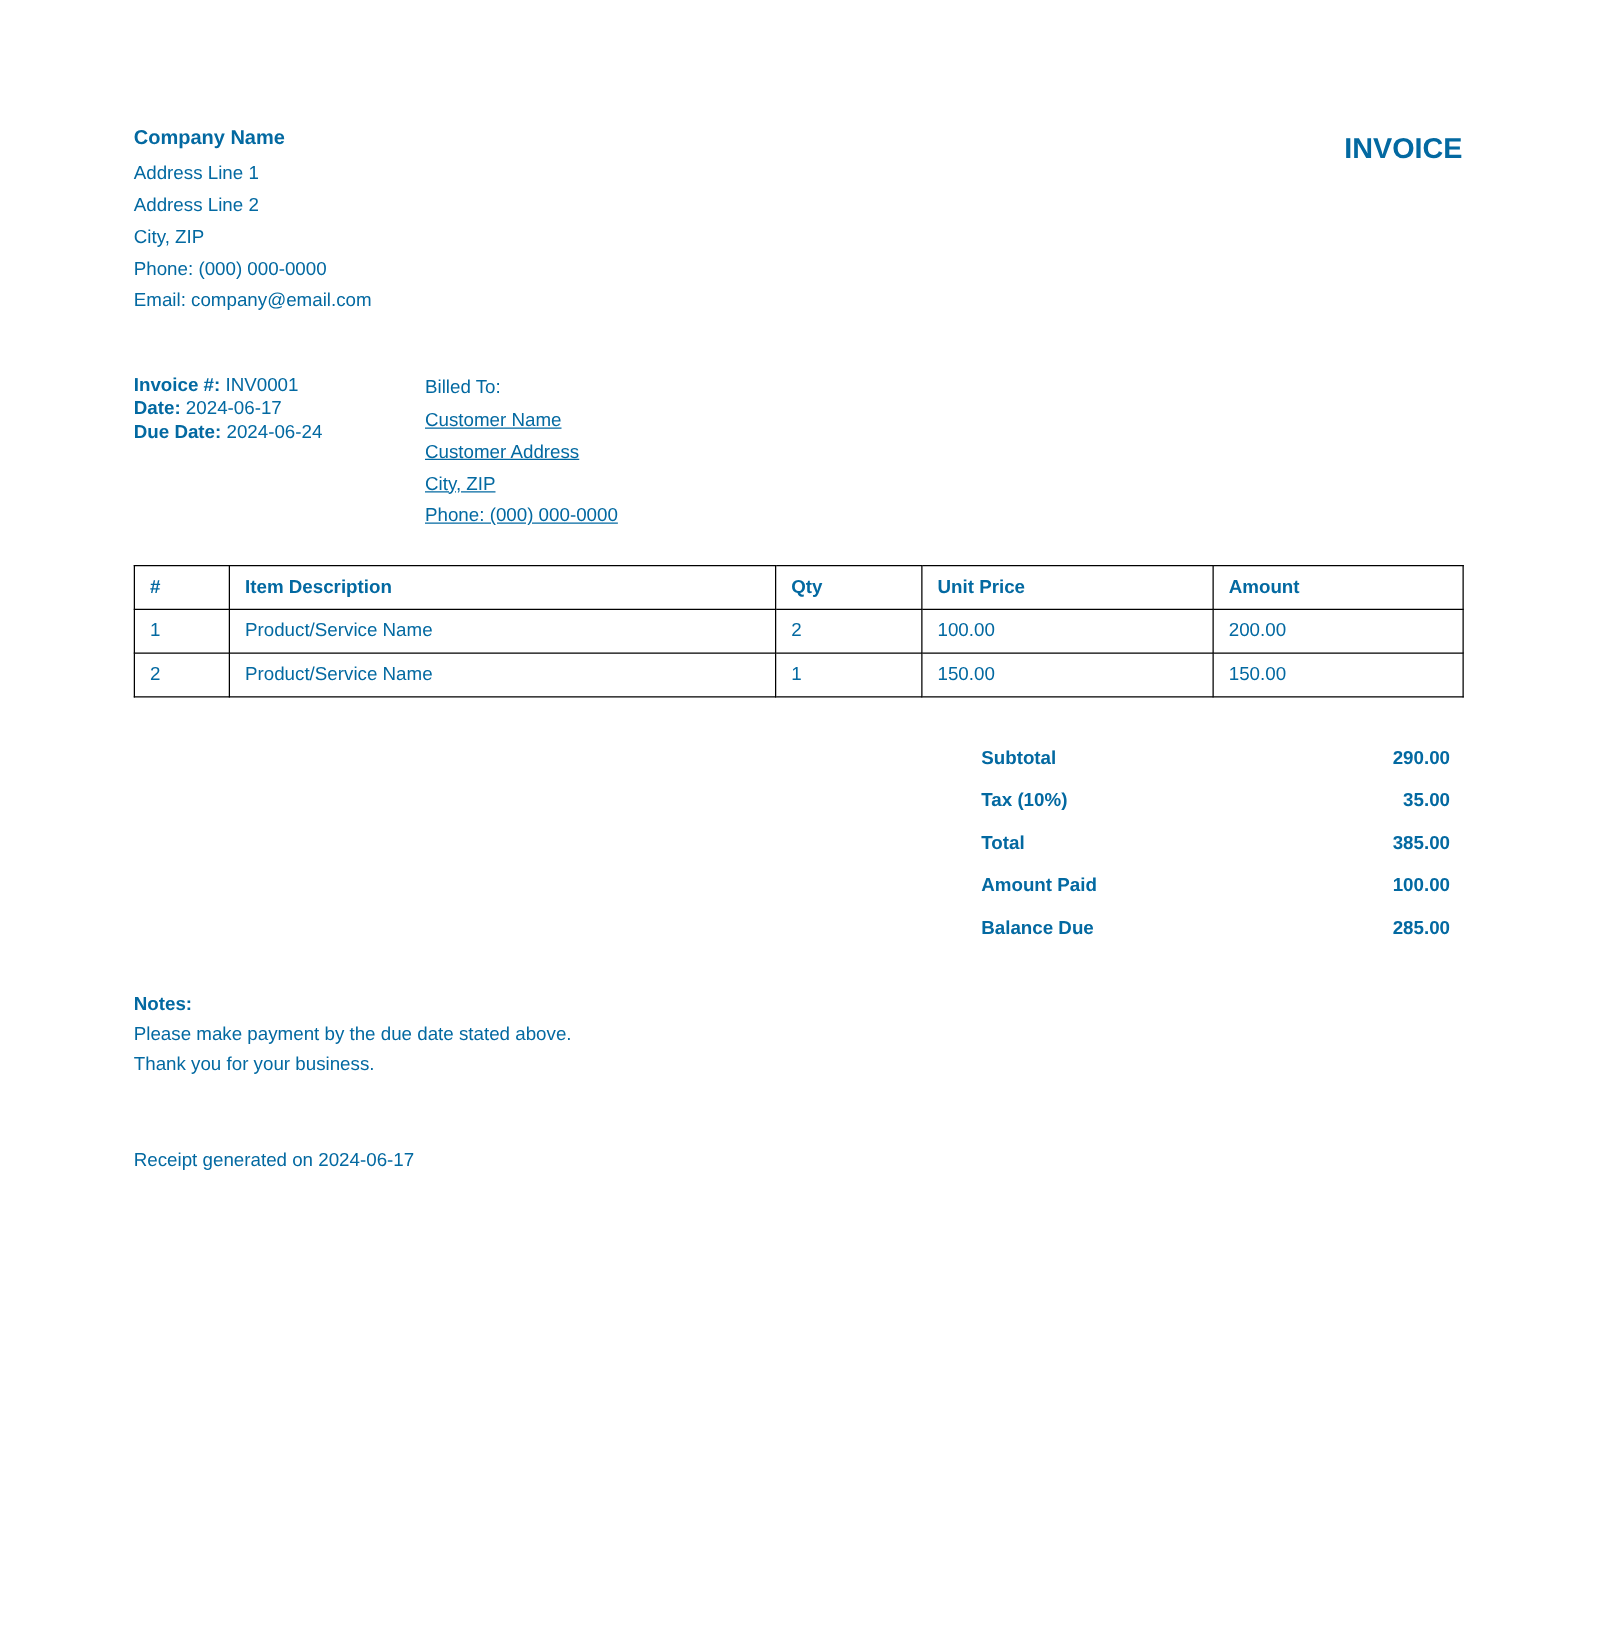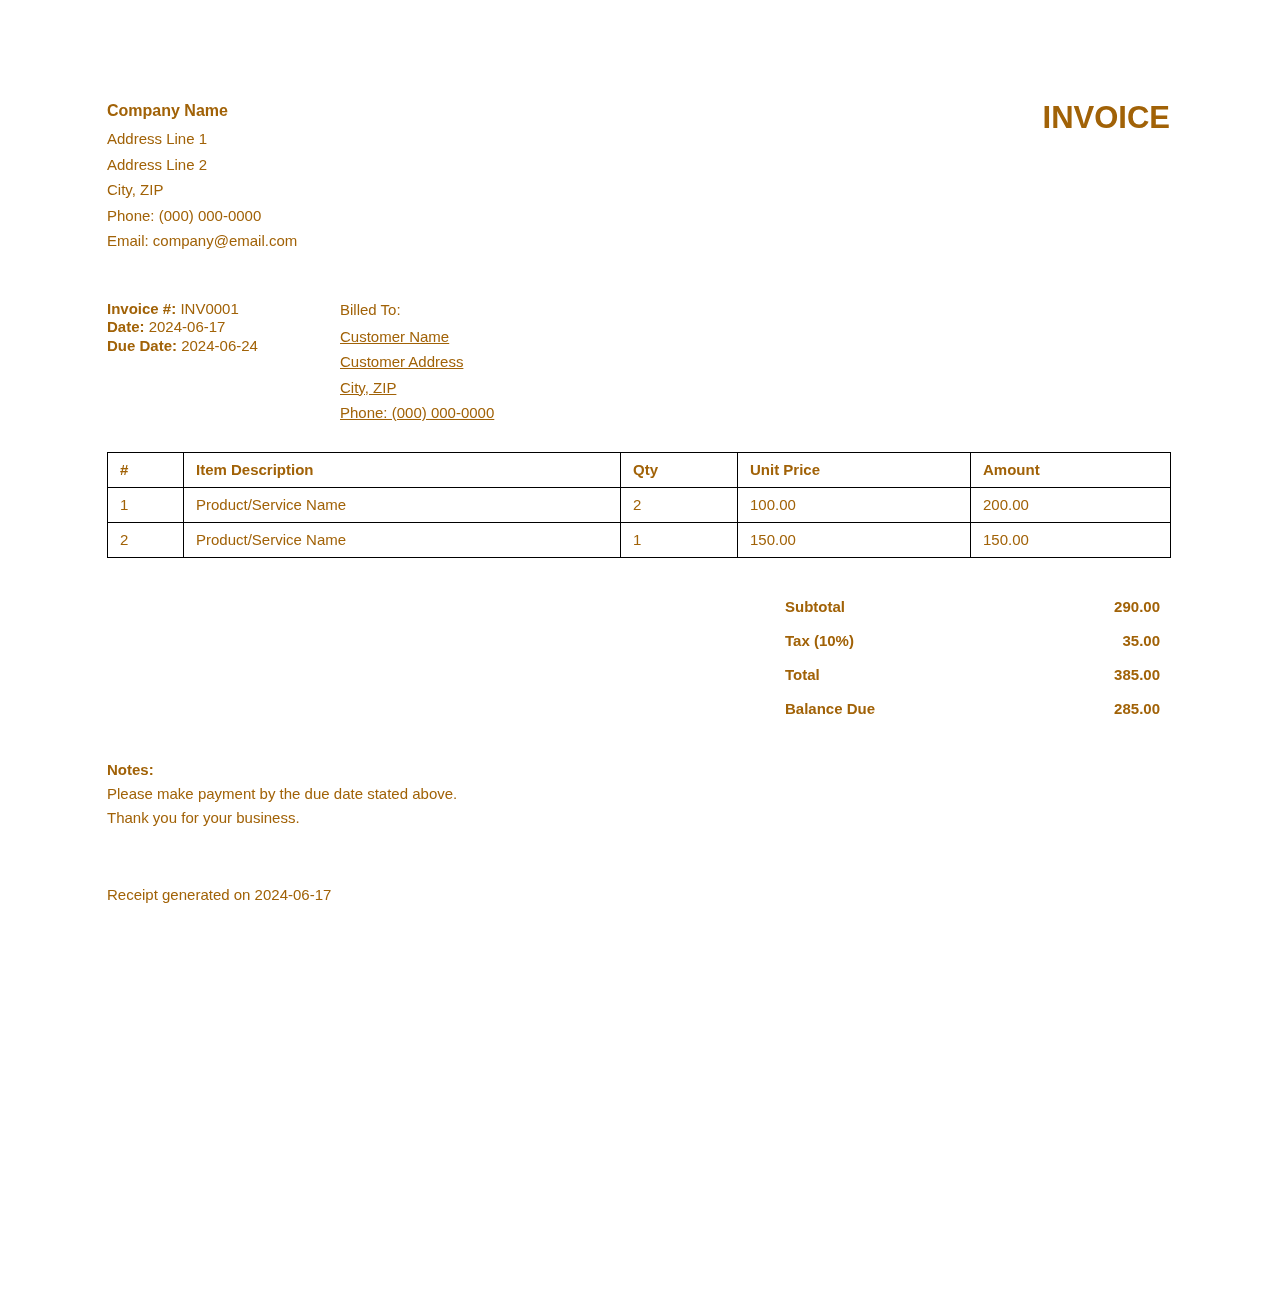--- a/index.html
+++ b/index.html
@@ -2,32 +2,32 @@
 <html><head>
 <meta charset="utf-8">
 <style>
   * { margin: 0; padding: 0; box-sizing: border-box; }
   html, body { background: #ffffff; }
   .page {
     position: relative;
     width: 1278px;
     height: 1300px;
     background: #ffffff;
-    color: #a16207;
+    color: #0369a1;
     font-family: "Liberation Sans", sans-serif;
     font-size: 15px;
     padding: 101px 108px 0 107px;
     overflow: hidden;
   }
 
   
   .header-row { display: flex; justify-content: space-between; align-items: flex-start; }
   .company-name { font-size: 16px; font-weight: bold; line-height: 20px; margin-bottom: 5px; }
   .company-line { line-height: 25.5px; }
-  .invoice-title { font-size: 31px; font-weight: bold; line-height: 34px; }
+  .invoice-title { font-size: 23px; font-weight: bold; line-height: 34px; }
 
   
   .meta-row { display: flex; margin-top: 46px; }
   .meta-block { width: 233px; }
   .meta-line { line-height: 18.5px; }
   .meta-line .lbl { font-weight: bold; }
   .billed-block { }
   .billed-heading { font-weight: normal; line-height: 19px; margin-bottom: 5px; }
   .billed-line { line-height: 25.5px; text-decoration: underline; }
 
@@ -145,20 +145,24 @@
       <span>290.00</span>
     </div>
     <div class="totals-row">
       <span>Tax (10%)</span>
       <span>35.00</span>
     </div>
     <div class="totals-row">
       <span>Total</span>
       <span>385.00</span>
     </div>
+    <div class="totals-row">
+      <span>Amount Paid</span>
+      <span>100.00</span>
+    </div>
     <div class="totals-row bold">
       <span>Balance Due</span>
       <span>285.00</span>
     </div>
   </div>
 
   <div class="notes">
     <div class="notes-heading">Notes:</div>
     <div class="notes-line">Please make payment by the due date stated above.</div>
     <div class="notes-line">Thank you for your business.</div>

